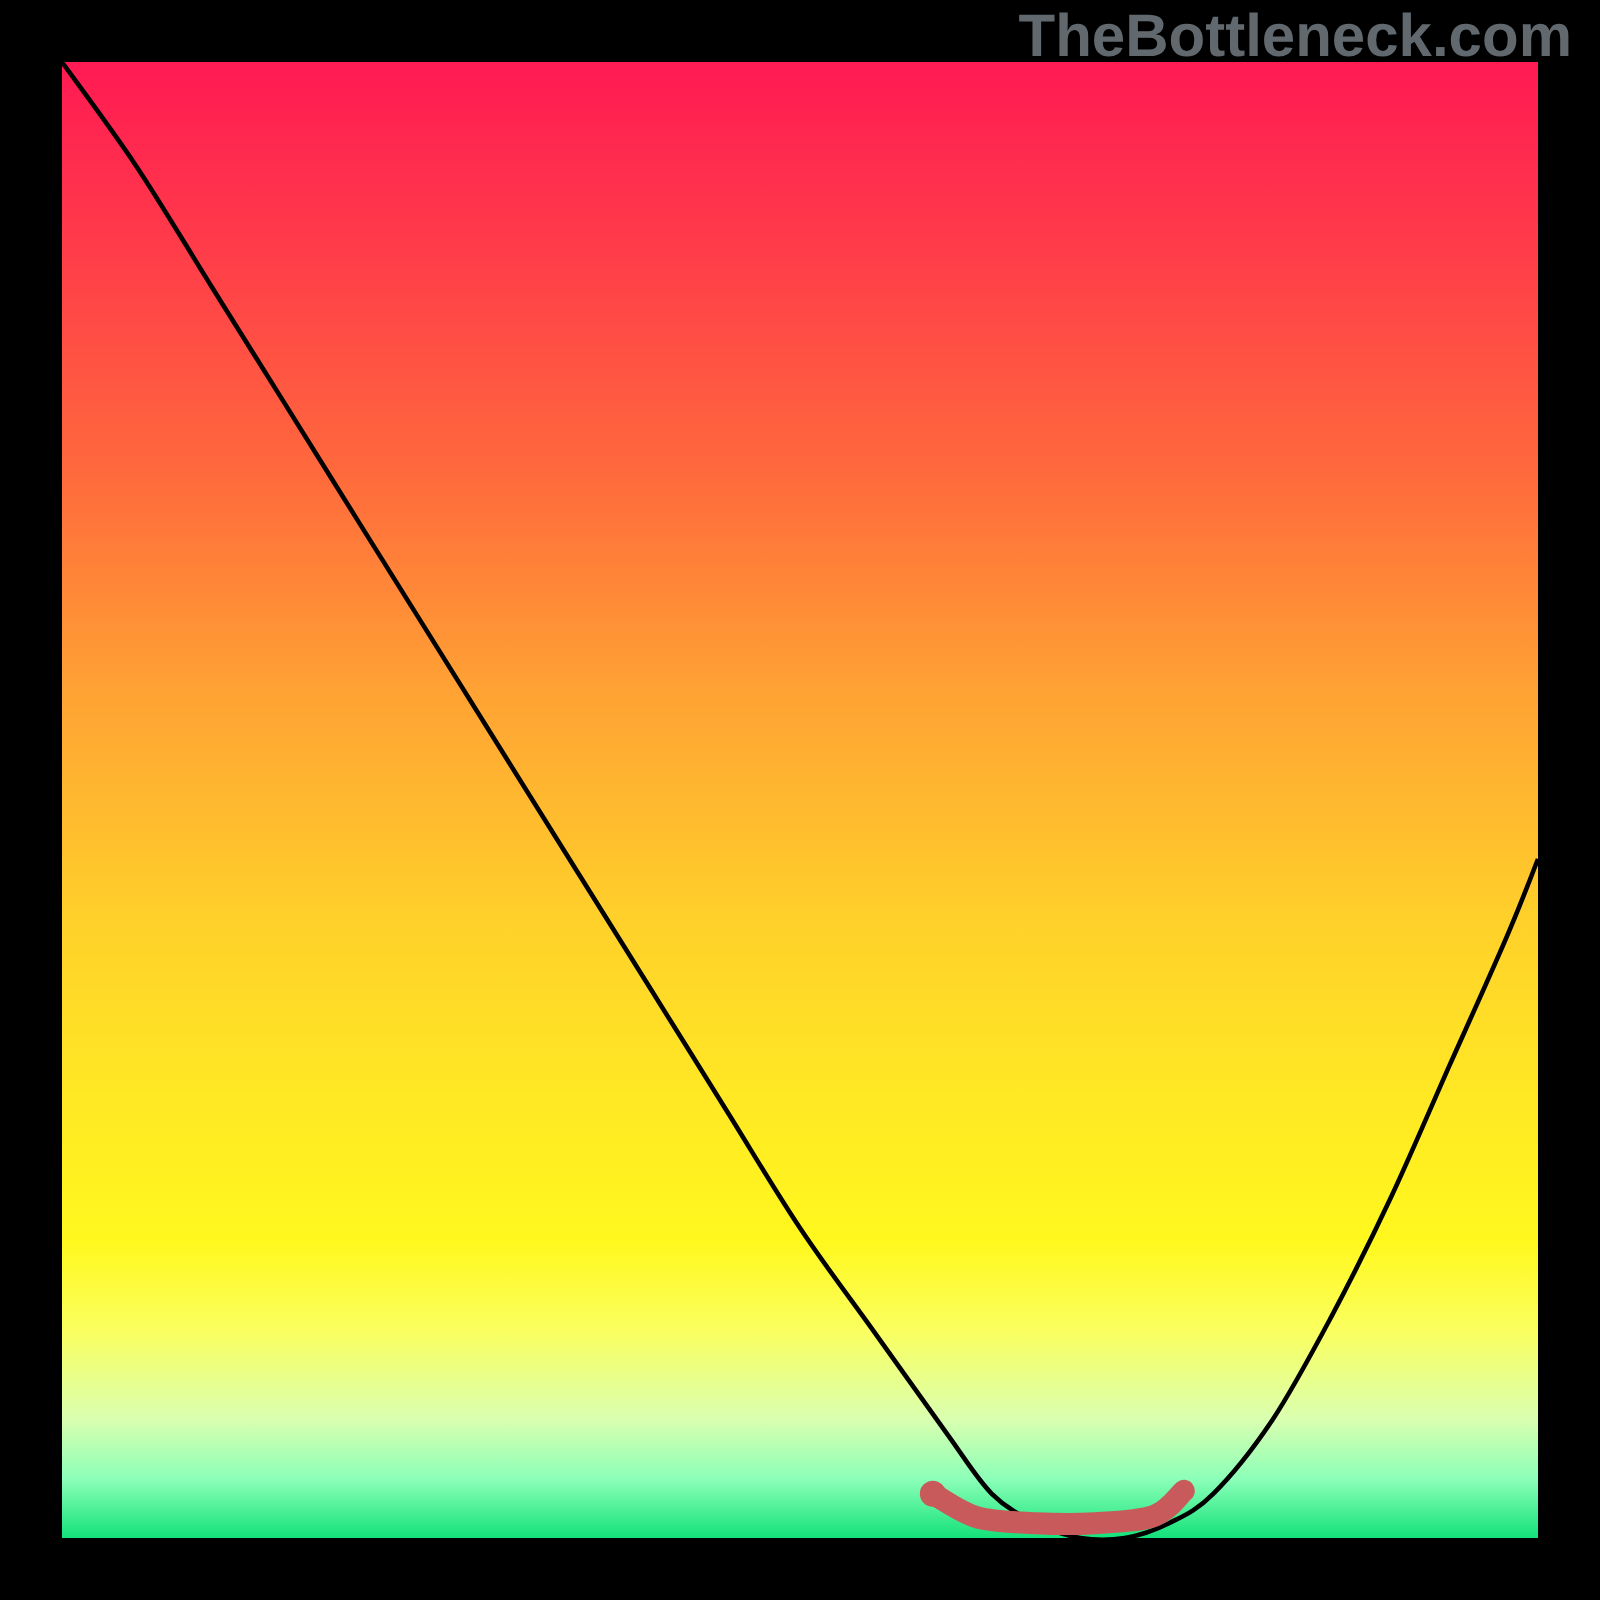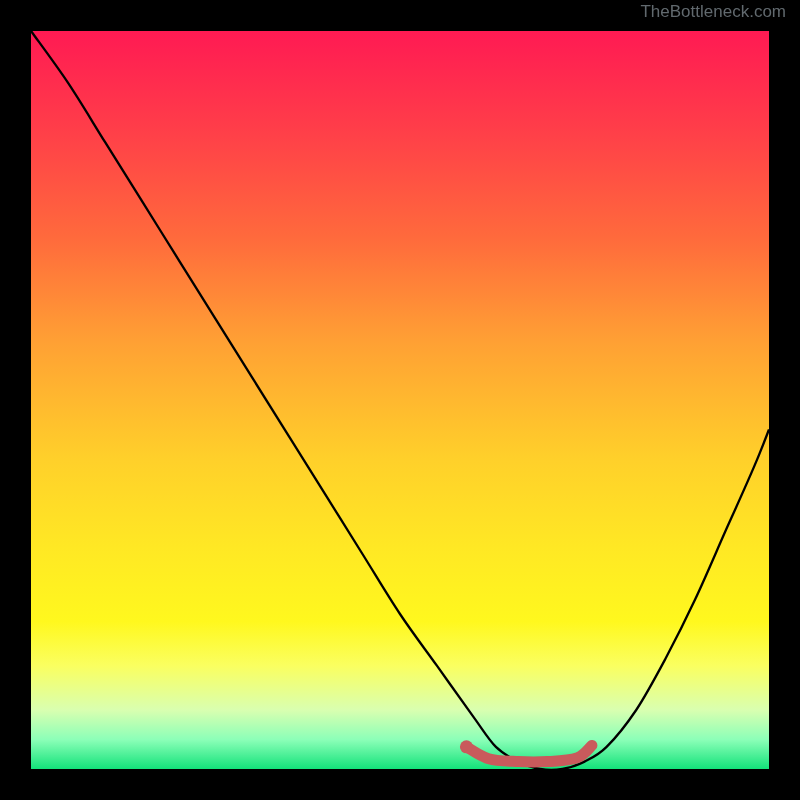--- a/index.html
+++ b/index.html
@@ -27,22 +27,22 @@
       #faff60 86%,
       #d9ffb0 92%,
       #8cffb8 96%,
       #13e27a 100%);
   }
   .watermark {
     position: absolute;
     top: 2px;
     right: 14px;
     font-family: Arial, Helvetica, sans-serif;
-    font-size: 17px;
-    font-weight: 400;
+    font-size: 30px;
+    font-weight: 700;
     color: #61696e;
     letter-spacing: 0px;
   }
   svg.plot {
     position: absolute;
     left: 31px;
     top: 31px;
     width: 738px;
     height: 738px;
     overflow: visible;

